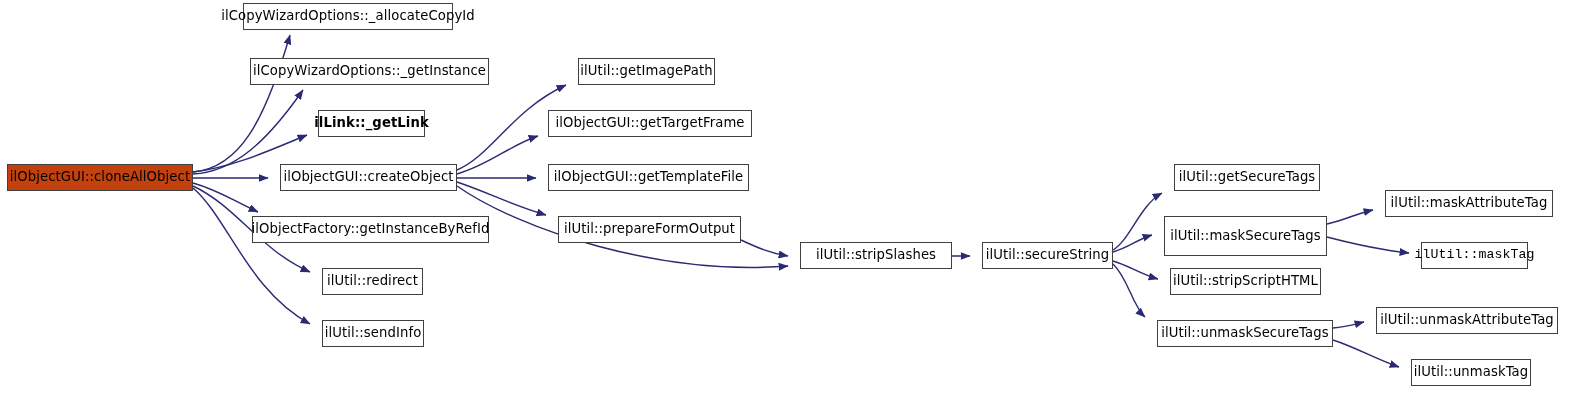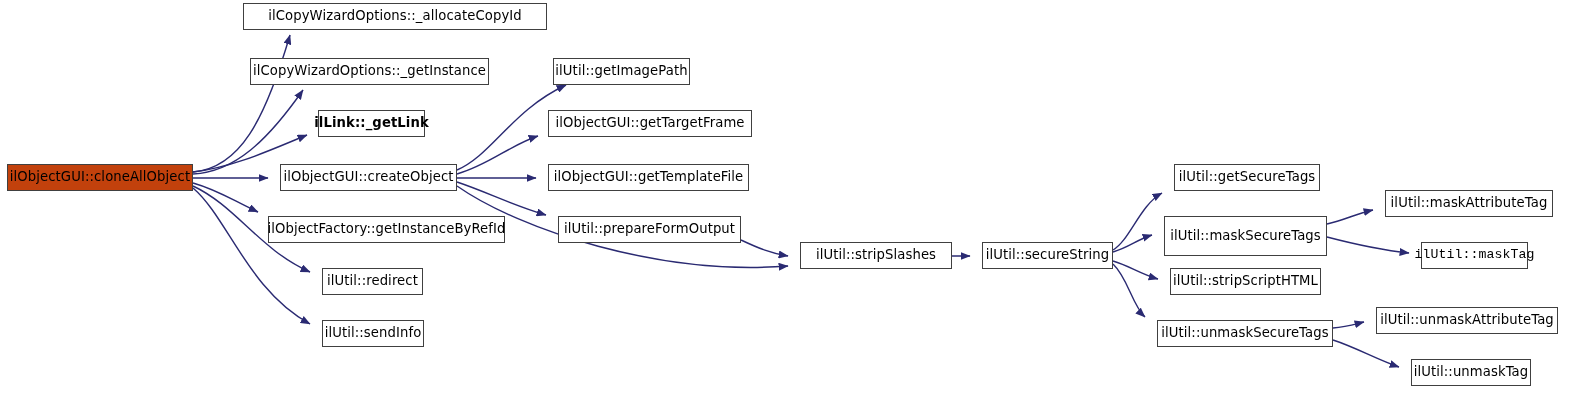--- a/index.html
+++ b/index.html
@@ -79,42 +79,42 @@
         <path d="M1327,224 C 1345,220 1355,214 1373,210" marker-end="url(#arrow)"></path>
         <path d="M1327,237 C 1350,243 1380,250 1409,253" marker-end="url(#arrow)"></path>
         <path d="M1333,328 C 1346,327 1352,325 1364,322" marker-end="url(#arrow)"></path>
         <path d="M1333,340 C 1355,347 1378,360 1399,367" marker-end="url(#arrow)"></path>
       </g>
   </svg>
   <div id="node-layer">
       <div class="node root" style="left: 7px; top: 164px; width: 186px; height: 27px;">
         <span>ilObjectGUI::cloneAllObject</span>
       </div>
-      <div class="node" style="left: 243px; top: 3px; width: 304px; height: 27px;">
+      <div class="node" style="left: 243px; top: 3px; width: 210px; height: 27px;">
         <span>ilCopyWizardOptions::_allocateCopyId</span>
       </div>
       <div class="node" style="left: 250px; top: 58px; width: 239px; height: 27px;">
         <span>ilCopyWizardOptions::_getInstance</span>
       </div>
       <div class="node" style="left: 318px; top: 110px; width: 107px; height: 27px; font-weight: bold;">
         <span>ilLink::_getLink</span>
       </div>
       <div class="node" style="left: 280px; top: 164px; width: 177px; height: 27px; text-align: right;">
         <span>ilObjectGUI::createObject</span>
       </div>
-      <div class="node" style="left: 268px; top: 216px; width: 237px; height: 27px; text-align: right;">
+      <div class="node" style="left: 252px; top: 216px; width: 237px; height: 27px; text-align: right;">
         <span>ilObjectFactory::getInstanceByRefId</span>
       </div>
       <div class="node" style="left: 322px; top: 268px; width: 101px; height: 27px;">
         <span>ilUtil::redirect</span>
       </div>
       <div class="node" style="left: 322px; top: 320px; width: 102px; height: 27px;">
         <span>ilUtil::sendInfo</span>
       </div>
-      <div class="node" style="left: 553px; top: 58px; width: 137px; height: 27px;">
+      <div class="node" style="left: 578px; top: 58px; width: 137px; height: 27px;">
         <span>ilUtil::getImagePath</span>
       </div>
       <div class="node" style="left: 548px; top: 110px; width: 204px; height: 27px;">
         <span>ilObjectGUI::getTargetFrame</span>
       </div>
       <div class="node" style="left: 548px; top: 164px; width: 201px; height: 27px;">
         <span>ilObjectGUI::getTemplateFile</span>
       </div>
       <div class="node" style="left: 558px; top: 216px; width: 183px; height: 27px;">
         <span>ilUtil::prepareFormOutput</span>

